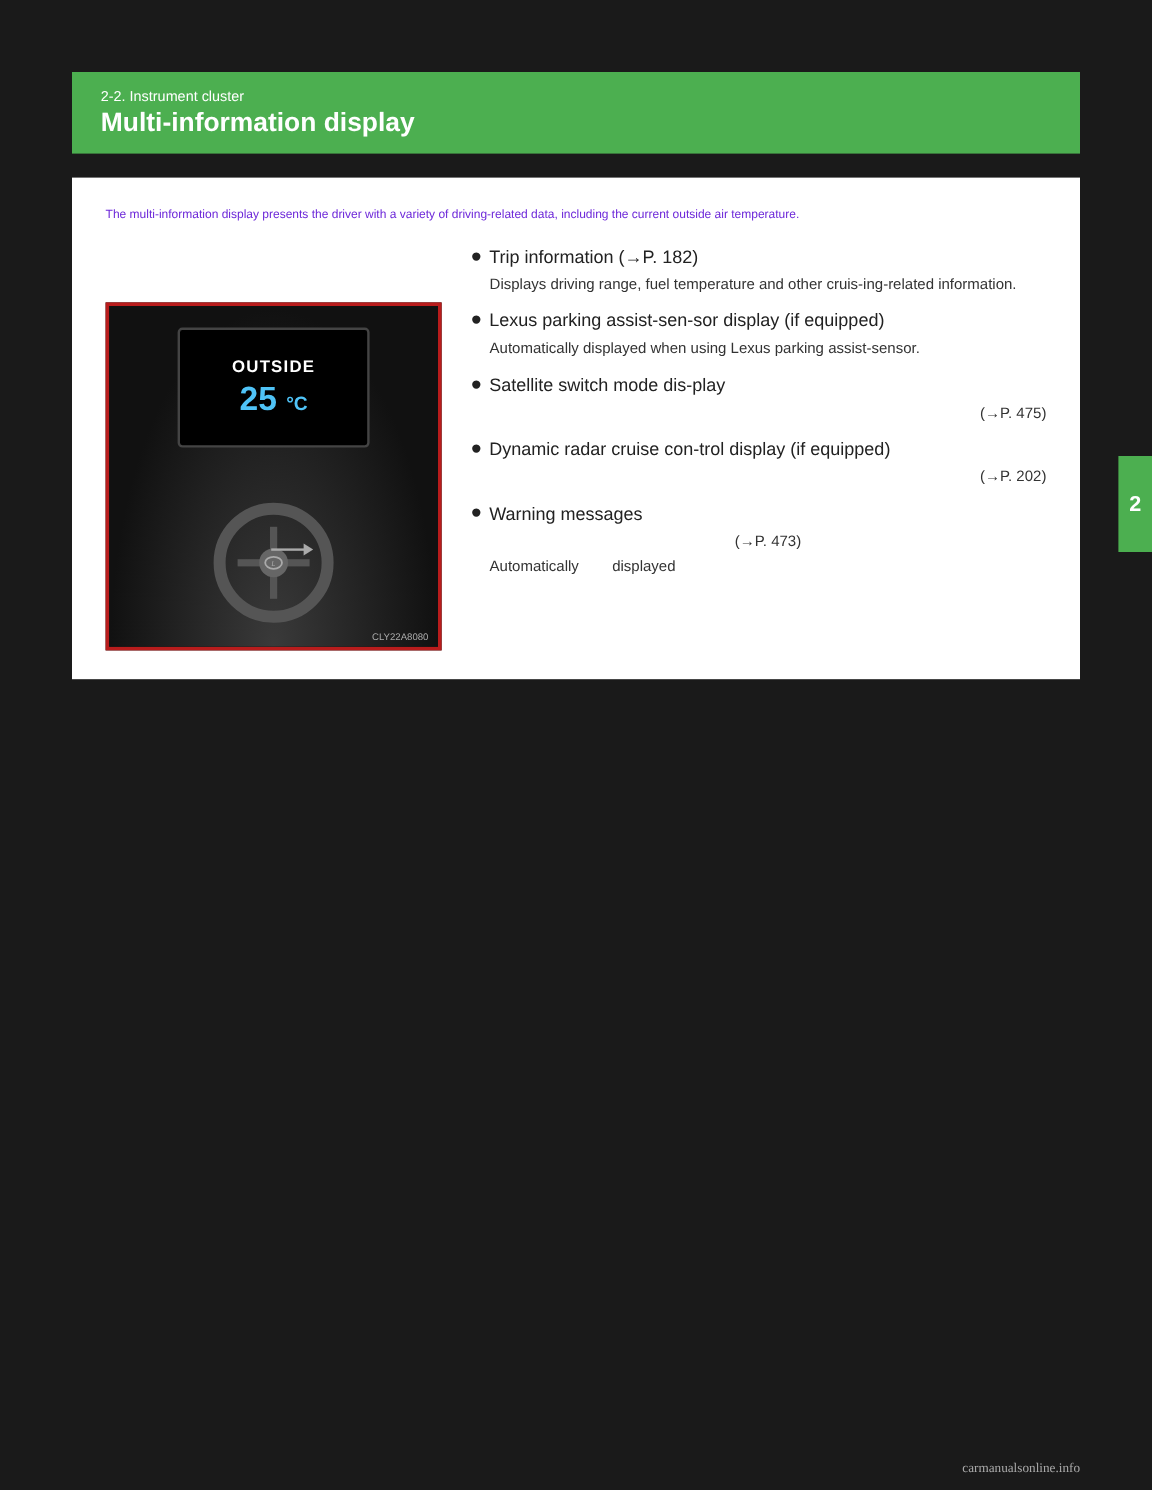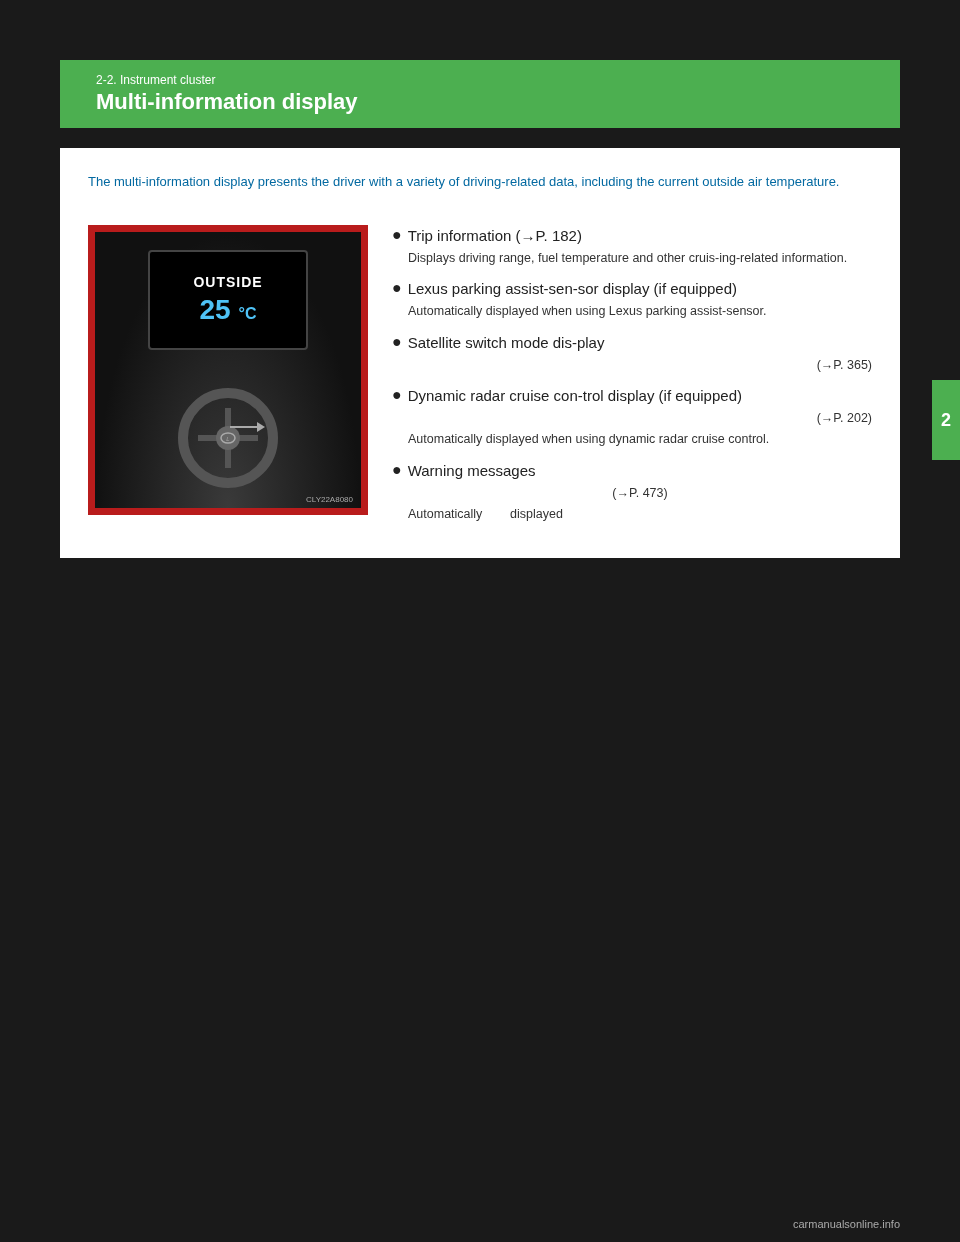--- a/index.html
+++ b/index.html
@@ -24,21 +24,21 @@
     .header-bar {
       position: absolute;
       top: 60px;
       left: 60px;
       width: 840px;
       height: 68px;
       background: #4caf50;
       display: flex;
       flex-direction: column;
       justify-content: center;
-      padding-left: 36px;
+      padding-left: 24px;
     }
 
     .header-subtitle {
       font-size: 12px;
       color: #fff;
       font-weight: normal;
       margin-bottom: 2px;
     }
 
     .header-title {
@@ -70,45 +70,46 @@
     .white-box {
       position: absolute;
       top: 148px;
       left: 60px;
       width: 840px;
       background: #fff;
       padding: 24px 28px 24px 28px;
     }
 
     .intro-text {
-      font-size: 13px;
-      color: #0369a1;
+      font-size: 10px;
+      color: #6d28d9;
       line-height: 1.6;
       text-align: justify;
-      margin-bottom: 32px;
+      margin-bottom: 16px;
     }
 
     .main-content {
       display: flex;
       flex-direction: row;
       gap: 24px;
     }
 
     
     .car-image-area {
       width: 280px;
       flex-shrink: 0;
       height: 290px;
       background: #111;
-      border: 7px solid #b91c1c;
+      border: 3px solid #b91c1c;
       position: relative;
       overflow: hidden;
       display: flex;
       align-items: center;
       justify-content: center;
+      margin-top: 48px;
     }
 
     
     .dashboard-bg {
       width: 100%;
       height: 100%;
       background: radial-gradient(ellipse at center bottom, #3a3a3a 0%, #111 70%);
       position: relative;
     }
 
@@ -266,20 +267,21 @@
       text-align: justify;
     }
 
     
     .watermark {
       position: absolute;
       bottom: 12px;
       right: 60px;
       font-size: 11px;
       color: #aaa;
+      font-family: Liberation Serif, serif;
     }
   </style>
 </head>
 <body>
 
 <div class="page-bg"></div>
 
 <div class="header-bar">
   <span class="header-subtitle">2-2. Instrument cluster</span>
   <span class="header-title">Multi-information display</span>
@@ -345,34 +347,31 @@
           Automatically displayed when using Lexus parking assist-sensor.
         </div>
       </div>
 
       <div class="bullet-item">
         <div class="bullet-header">
           <span class="bullet-dot">●</span>
           <span class="bullet-title">Satellite switch mode dis-play</span>
         </div>
         <div class="bullet-description" style="text-align:right;">
-          (→P. 365)
+          (→P. 475)
         </div>
       </div>
 
       <div class="bullet-item">
         <div class="bullet-header">
           <span class="bullet-dot">●</span>
           <span class="bullet-title">Dynamic radar cruise con-trol display (if equipped)</span>
         </div>
         <div class="bullet-description" style="text-align:right;">
           (→P. 202)
-        </div>
-        <div class="bullet-description">
-          Automatically displayed when using dynamic radar cruise control.
         </div>
       </div>
 
       <div class="bullet-item">
         <div class="bullet-header">
           <span class="bullet-dot">●</span>
           <span class="bullet-title">Warning messages</span>
         </div>
         <div class="bullet-description" style="text-align:center;">
           (→P. 473)

